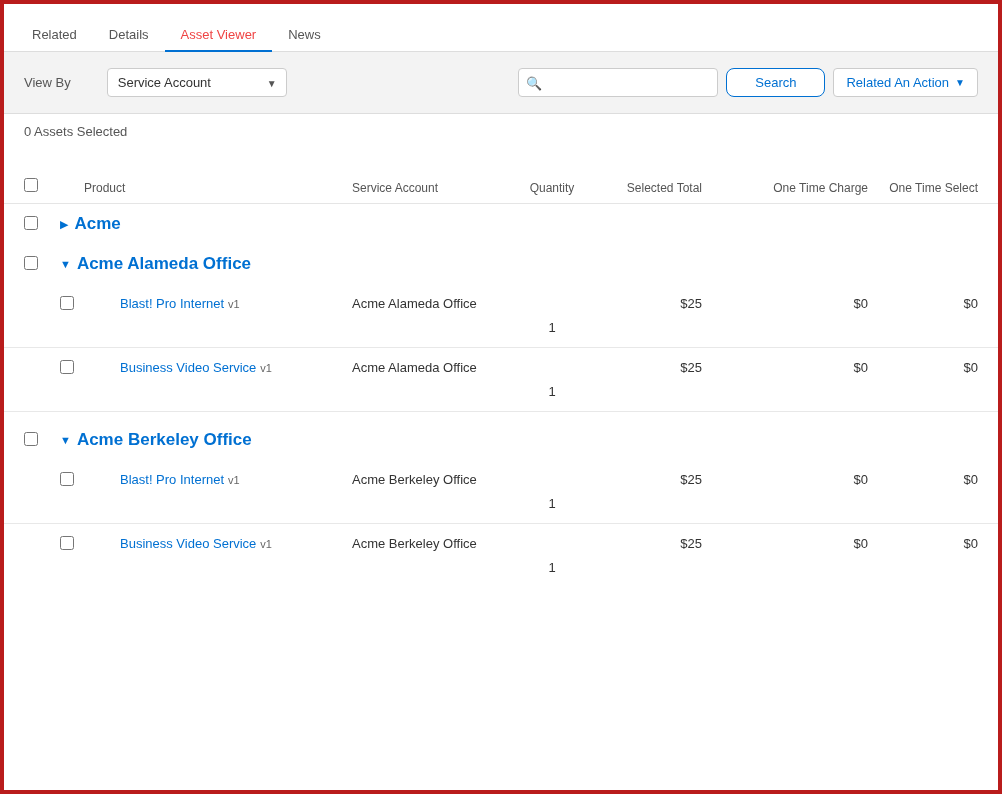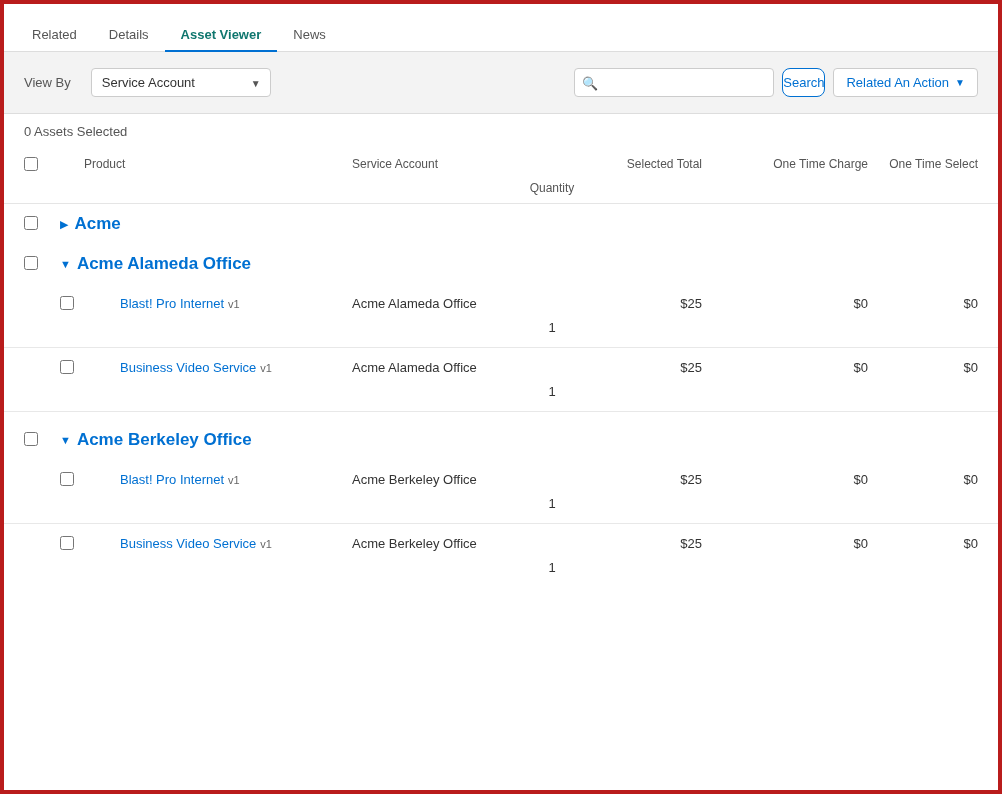--- a/index.html
+++ b/index.html
@@ -2,48 +2,48 @@
 <html><head>
   <meta charset="utf-8">
   <style>
     * { box-sizing: border-box; margin: 0; padding: 0; }
     body { font-family: -apple-system, BlinkMacSystemFont, 'Segoe UI', Arial, sans-serif; font-size: 13px; color: #333; background: #fff; }
     .outer { border: 4px solid #b91c1c; width: 1002px; min-height: 794px; background: #fff; }
 
     
     .tabs { display: flex; align-items: flex-end; border-bottom: 1px solid #ddd; padding: 0 12px; height: 48px; }
     .tab { padding: 8px 16px; cursor: pointer; font-size: 13px; color: #555; border-bottom: 2px solid transparent; margin-bottom: -1px; }
-    .tab.active { color: #0f766e; font-weight: 700; border-bottom: 2px solid #0070d2; }
+    .tab.active { color: #ef4444; font-weight: 400; border-bottom: 2px solid #0070d2; }
 
     
-    .toolbar { background: #f3f3f3; padding: 16px 20px; display: flex; align-items: center; gap: 16px; border-bottom: 1px solid #ddd; }
+    .toolbar { background: #f3f3f3; padding: 16px 20px; display: flex; align-items: center; gap: 32px; border-bottom: 1px solid #ddd; }
     .view-by-label { font-size: 13px; color: #555; margin-right: 4px; }
     .select-wrapper { position: relative; display: inline-block; }
     .select-box { appearance: none; -webkit-appearance: none; border: 1px solid #ccc; background: #fff; border-radius: 4px; padding: 6px 32px 6px 10px; font-size: 13px; color: #333; cursor: pointer; width: 180px; }
     .select-arrow { position: absolute; right: 10px; top: 50%; transform: translateY(-50%); pointer-events: none; font-size: 10px; color: #555; }
     .search-wrapper { margin-left: auto; display: flex; align-items: center; gap: 8px; }
     .search-input-wrap { position: relative; }
     .search-icon { position: absolute; left: 8px; top: 50%; transform: translateY(-50%); color: #888; font-size: 13px; }
     .search-input { border: 1px solid #ccc; border-radius: 4px; padding: 6px 10px 6px 28px; font-size: 13px; width: 200px; }
-    .search-btn { border: 1px solid #0070d2; background: #fff; color: #0070d2; border-radius: 8px; padding: 6px 0; font-size: 13px; cursor: pointer; }
+    .search-btn { border: 1px solid #0070d2; background: #fff; color: #0070d2; border-radius: 8px; padding: 6px 28px; font-size: 13px; cursor: pointer; }
     .action-btn { border: 1px solid #ccc; background: #fff; color: #0070d2; border-radius: 4px; padding: 6px 12px; font-size: 13px; cursor: pointer; display: flex; align-items: center; gap: 6px; white-space: nowrap; }
     .action-arrow { font-size: 10px; color: #0070d2; }
 
     
     .assets-selected { padding: 10px 20px; font-size: 13px; color: #555; }
     .col-check { width: 36px; flex-shrink: 0; }
     .col-expand { width: 24px; flex-shrink: 0; }
     .col-product { flex: 1; min-width: 160px; }
     .col-service-account { width: 160px; }
     .col-quantity { width: 80px; text-align: center; margin-top: 24px; }
     .col-recurring { width: 110px; text-align: right; }
     .col-onetime { width: 120px; text-align: right; margin-left: 46px; }
     .col-onetime-total { width: 110px; text-align: right; }
 
-    .header-row { display: flex; align-items: flex-start; padding: 8px 20px; border-bottom: 1px solid #e5e5e5; font-size: 12px; color: #555; }
+    .header-row { display: flex; align-items: flex-end; padding: 8px 20px; border-bottom: 1px solid #e5e5e5; font-size: 12px; color: #555; }
 
     
     .group-row { display: flex; align-items: center; padding: 10px 20px; }
     .group-label { color: #0070d2; font-weight: 600; font-size: 17px; cursor: pointer; }
     .chevron { font-size: 11px; color: #0070d2; margin-right: 6px; cursor: pointer; display: inline-block; }
     .row-checkbox { width: 14px; height: 14px; cursor: pointer; }
 
     
     .data-row { display: flex; padding: 12px 20px; border-bottom: 1px solid #e8e8e8; }
     .data-row:last-child { border-bottom: none; }

